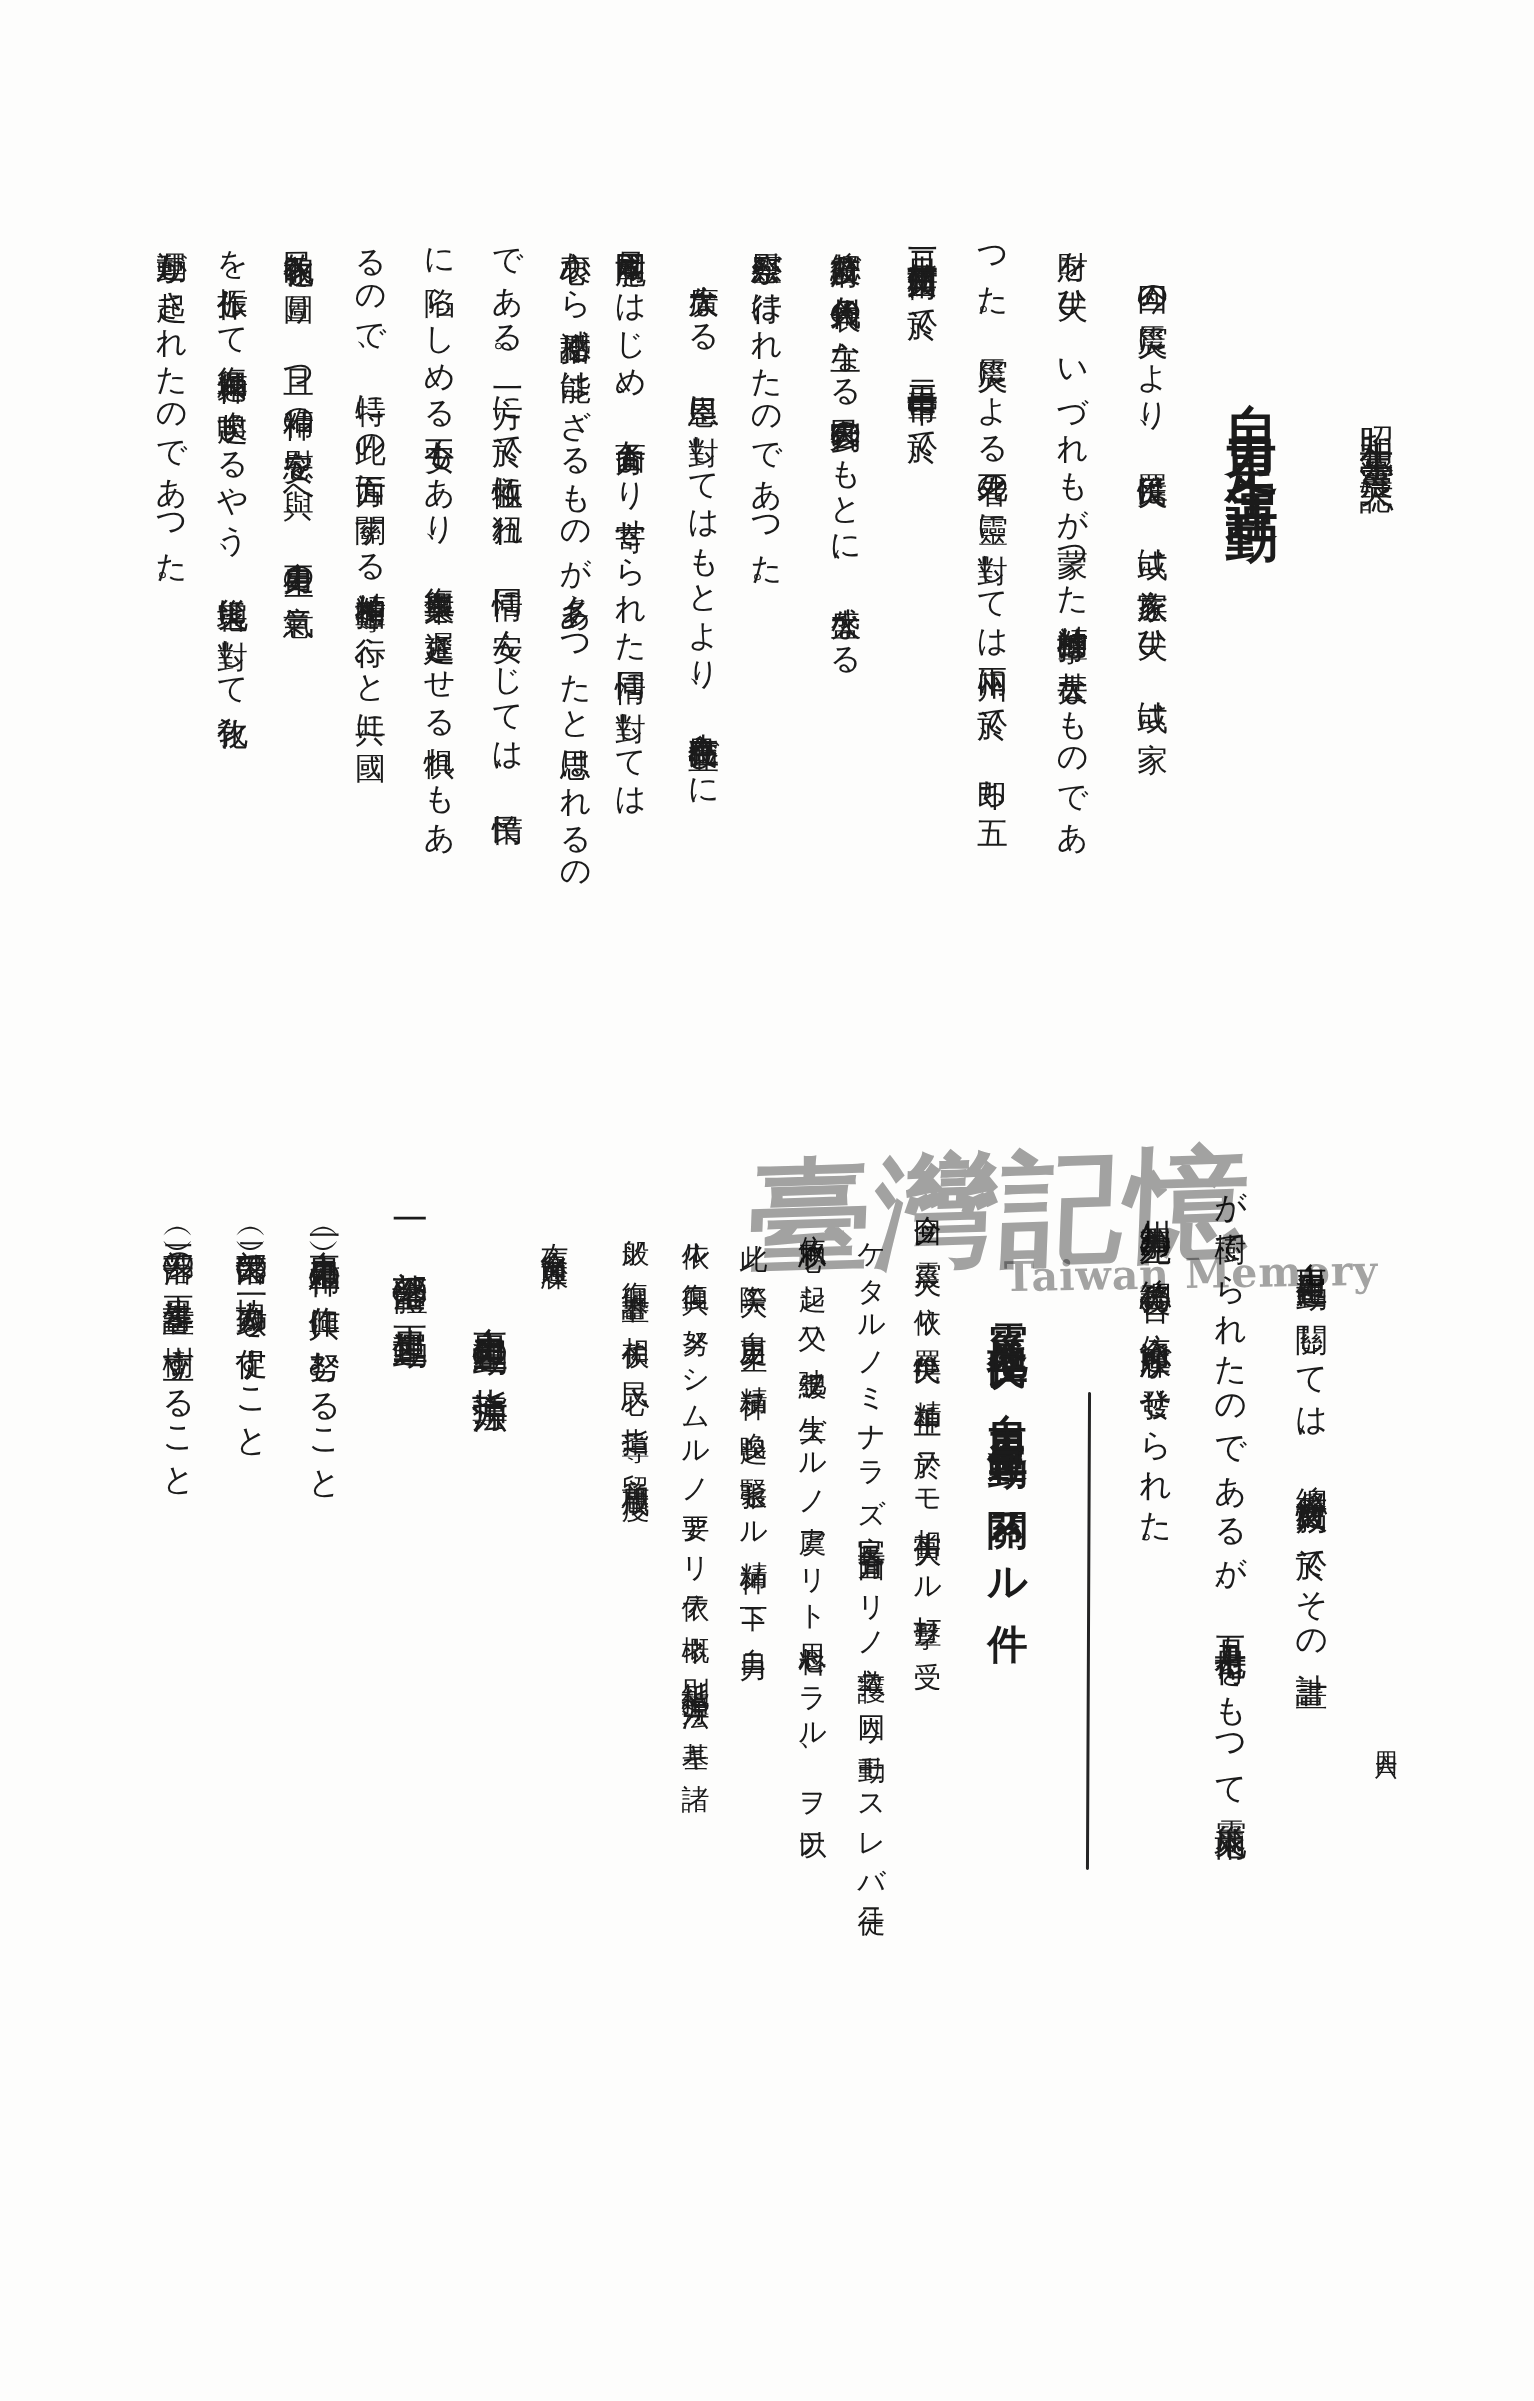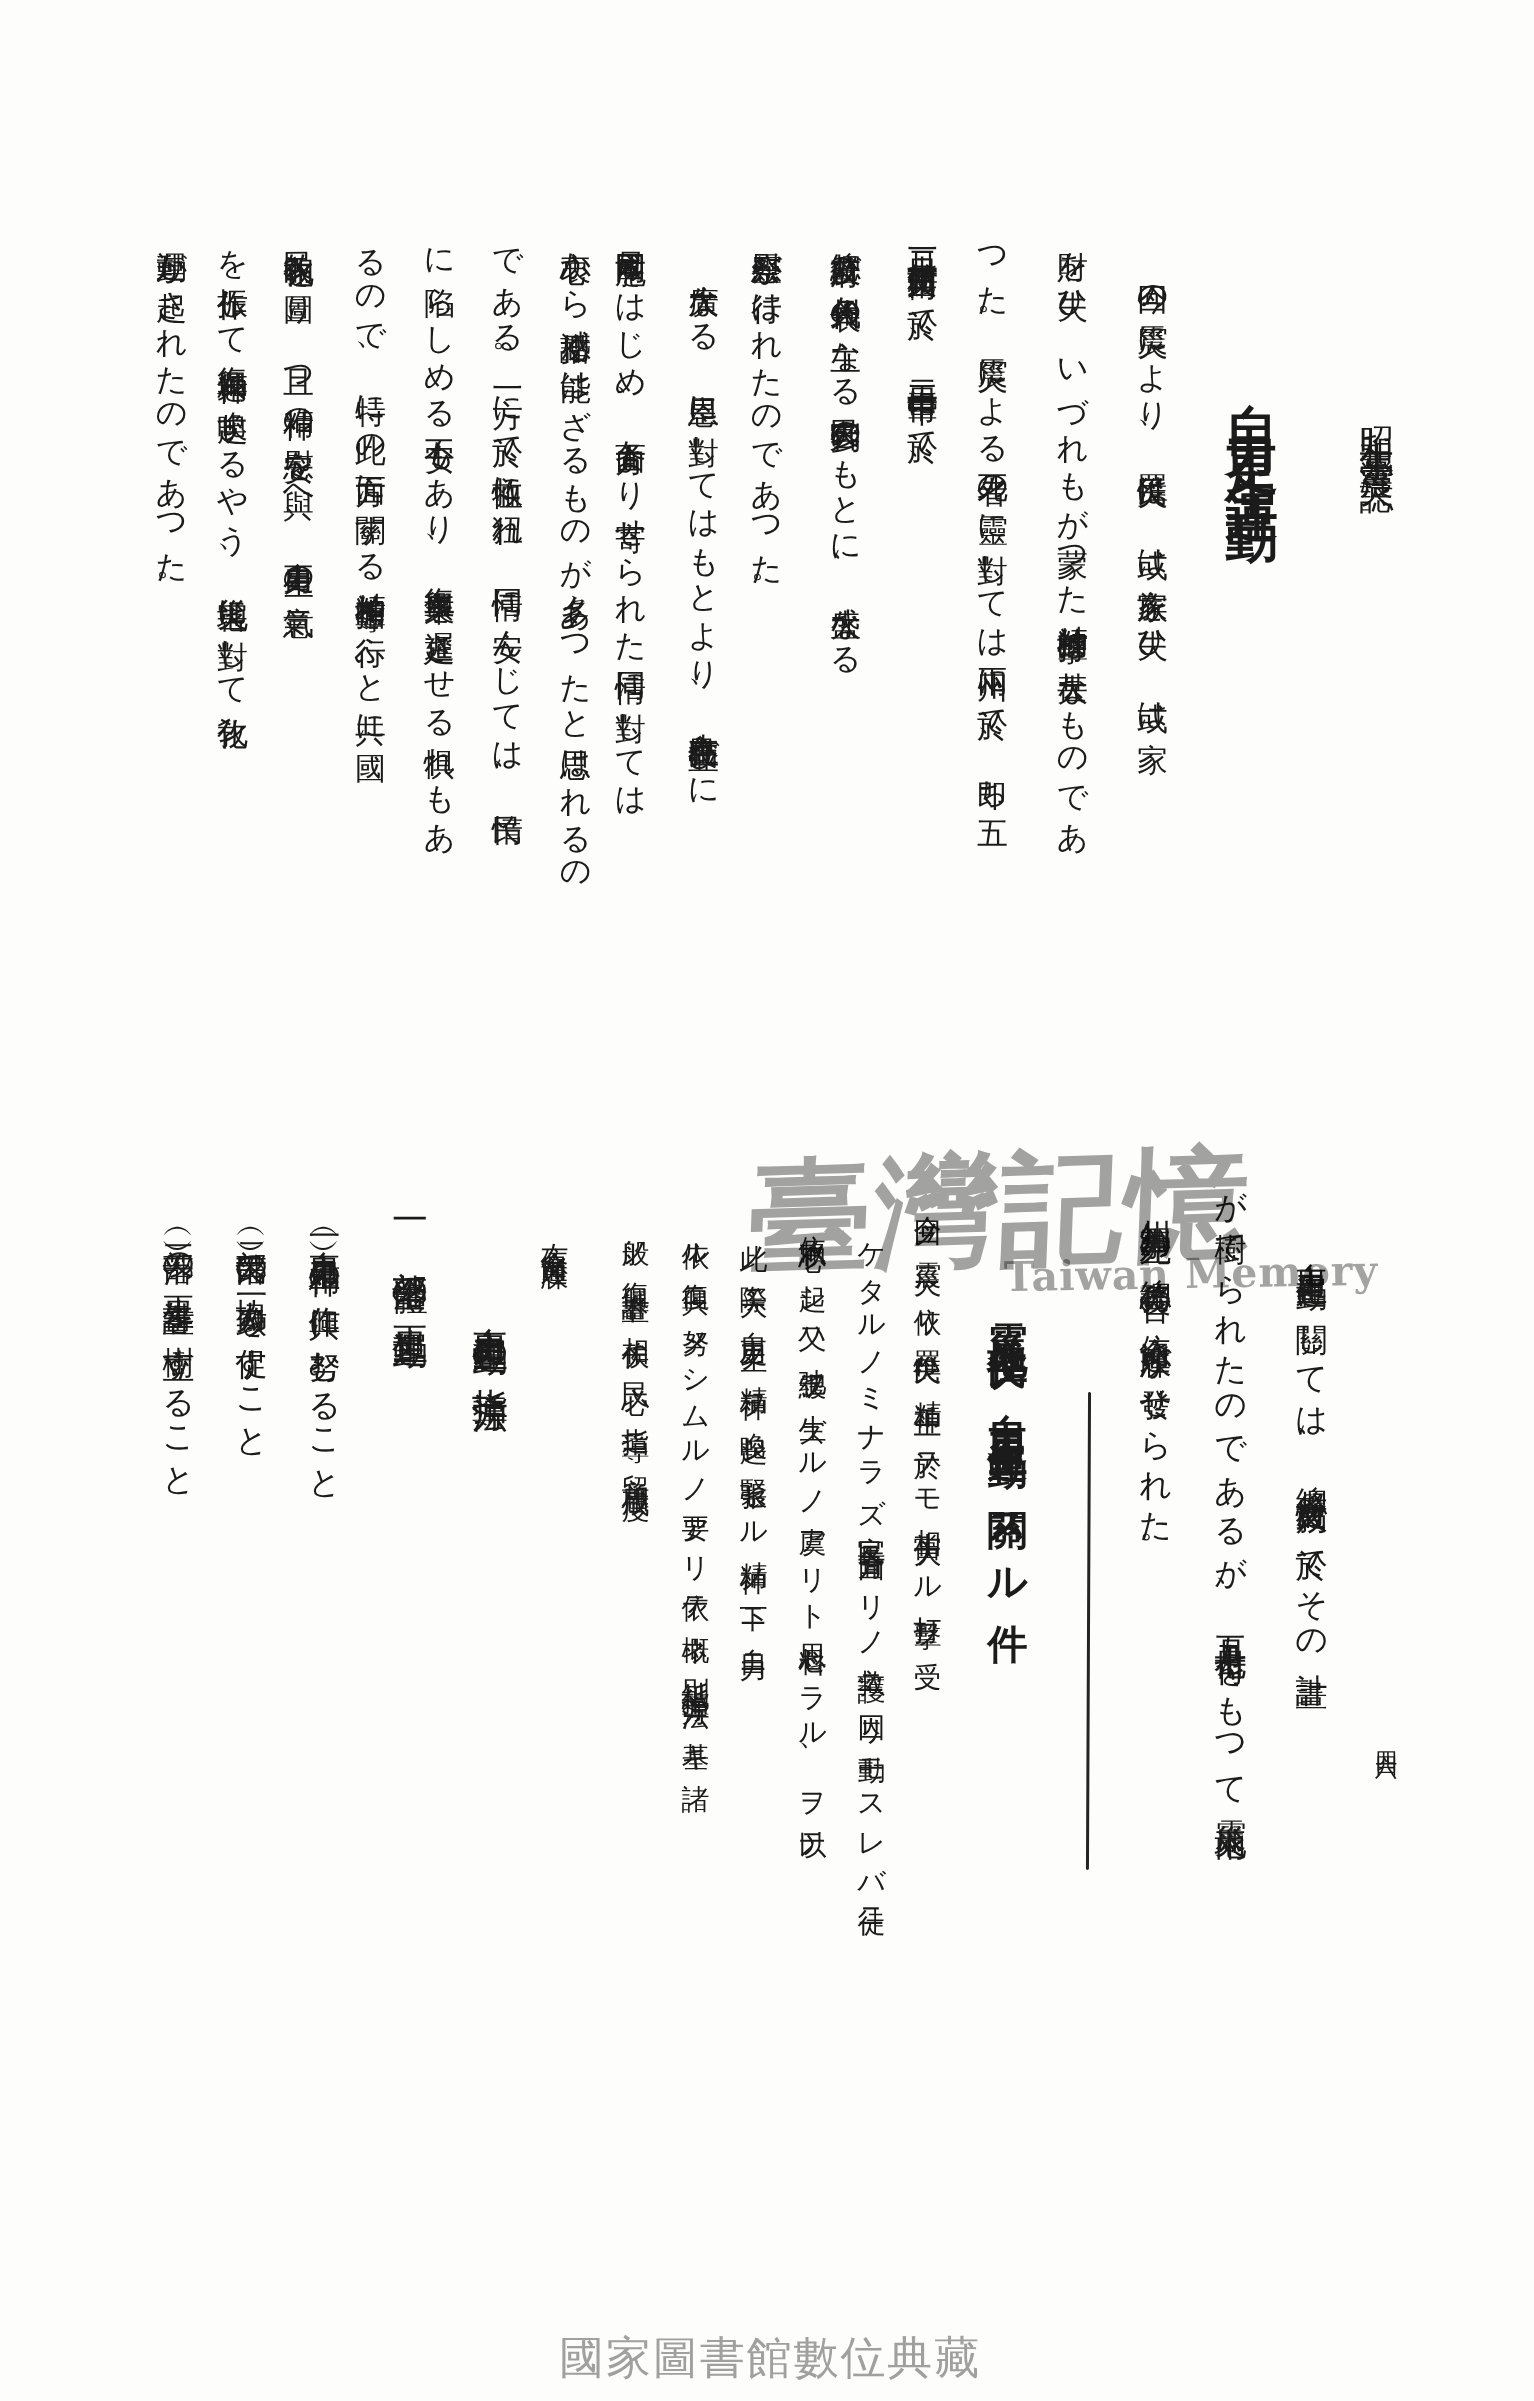--- a/index.html
+++ b/index.html
@@ -97,16 +97,15 @@
   <div class="vtext col-guidance-h" style="left:472px;top:1299px;">自力更生運動の指導方法</div>
   <div class="vtext col-guidance-h" style="left:392px;top:1201px;">一　部落全體の更生運動</div>
   <div class="vtext col-guidance-item" style="left:309px;top:1217px;">（一）自力更生精神の作興に努むること</div>
   <div class="vtext col-guidance-item" style="left:236px;top:1217px;">（二）部落民の協力一致を促すこと</div>
   <div class="vtext col-guidance-item" style="left:163px;top:1217px;">（三）部落の更生計畫を樹立すること</div>
 
   <div class="vtext col-pagenum" style="left:1375px;top:1734px;">四六四</div>
 
   <div class="wm wm-cjk" style="left:749px;top:1130px;">臺灣記憶</div>
   <div class="wm wm-latin" style="left:1004px;top:1250px;">Taiwan Memory</div>
-  <div class="wm wm-bottom" style="left:559px;top:2328px;">國家圖書館數位典藏</div>
 
 </div>
 
 
 </body></html>

